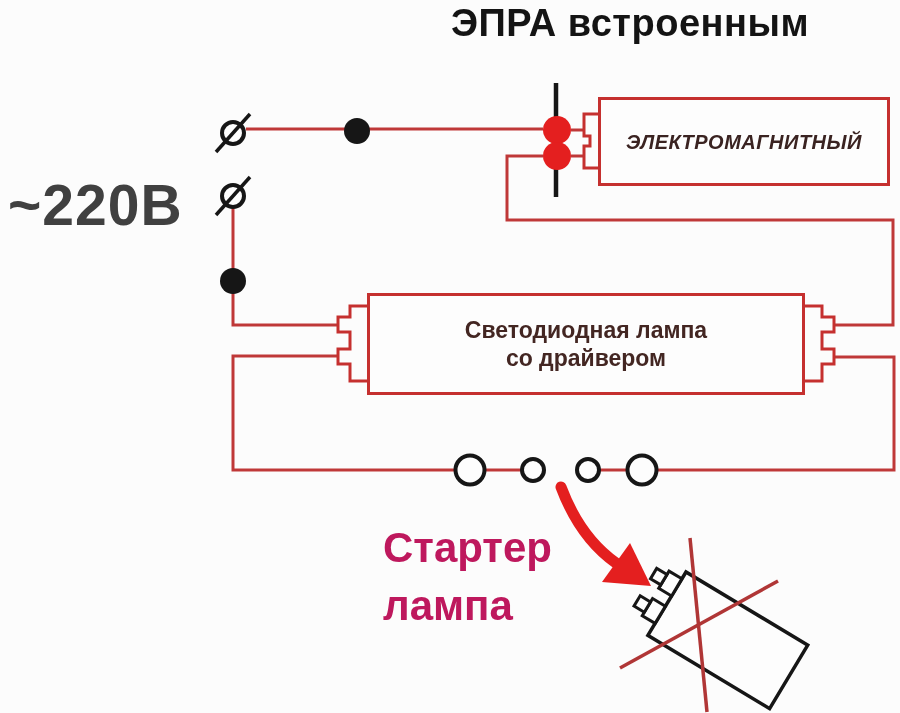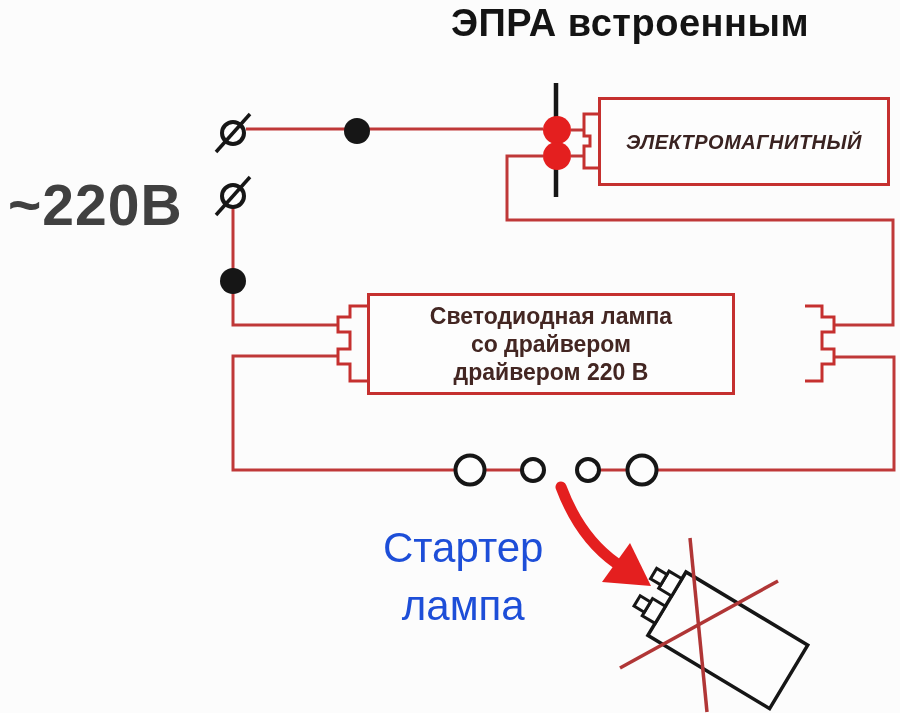--- a/index.html
+++ b/index.html
@@ -15,44 +15,43 @@
   .voltage{
     left:8px;top:144px;font-size:57px;font-weight:bold;color:#404040;letter-spacing:1px;margin-top:28px;
   }
   .box{
     box-sizing:border-box;border:3px solid #c5302f;background:#fdfdfd;
     display:flex;flex-direction:column;align-items:center;justify-content:center;
     text-align:center;font-weight:bold;
   }
   .choke-box{left:598px;top:97px;width:292px;height:89px;
     font-size:20px;line-height:24px;color:#3a2321;letter-spacing:0.5px;font-style:italic;}
-  .lamp-box{left:367px;top:293px;width:368px;height:102px;
+  .lamp-box{left:367px;top:293px;width:438px;height:102px;
     font-size:23px;line-height:28px;color:#432622;}
   .starter-note{
-    left:383px;top:519px;font-size:42px;line-height:58px;font-weight:normal;color:#1d4ed8;text-align:center;
+    left:383px;top:519px;font-size:42px;line-height:58px;font-weight:bold;color:#be185d;
   }
   .starter-note div{white-space:nowrap;}
   svg.overlay{position:absolute;left:0;top:0;}
 </style>
 </head>
 <body>
 
 <div class="stage">
 
   <div class="abs title">ЭПРА встроенным</div>
   <div class="abs voltage">~220В</div>
 
   <div class="abs box choke-box">
     <div>ЭЛЕКТРОМАГНИТНЫЙ</div>
   </div>
 
   <div class="abs box lamp-box">
     <div>Светодиодная лампа</div>
     <div>со драйвером</div>
-    <div>драйвером 220 В</div>
   </div>
 
   <div class="abs starter-note">
     <div>Стартер</div>
     <div>лампа</div>
   </div>
 
   <svg class="overlay" width="900" height="713" viewBox="0 0 900 713">
 
     <g stroke="#bf3838" stroke-width="3" fill="none">

